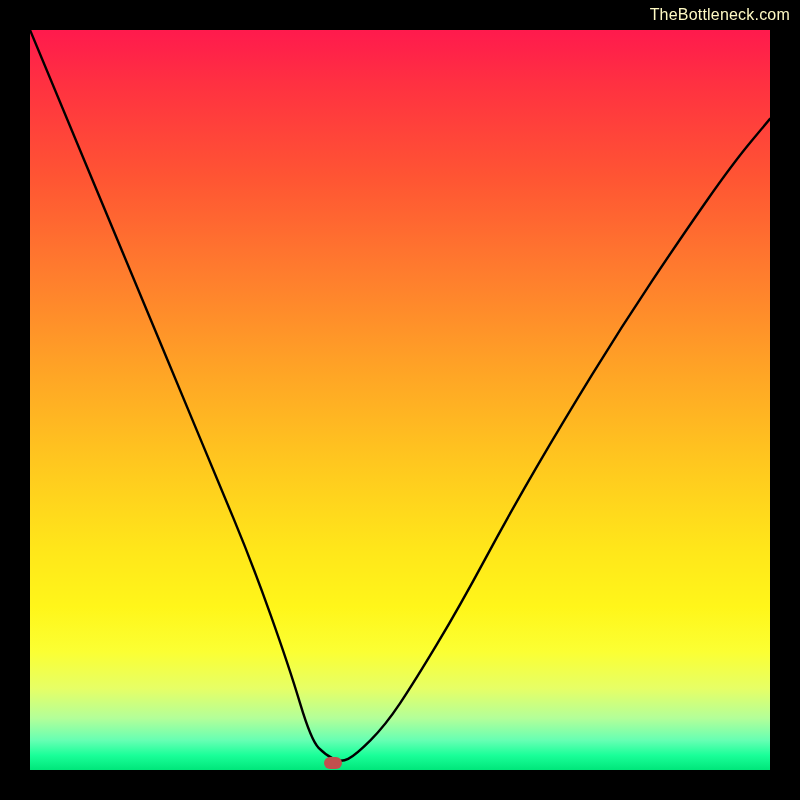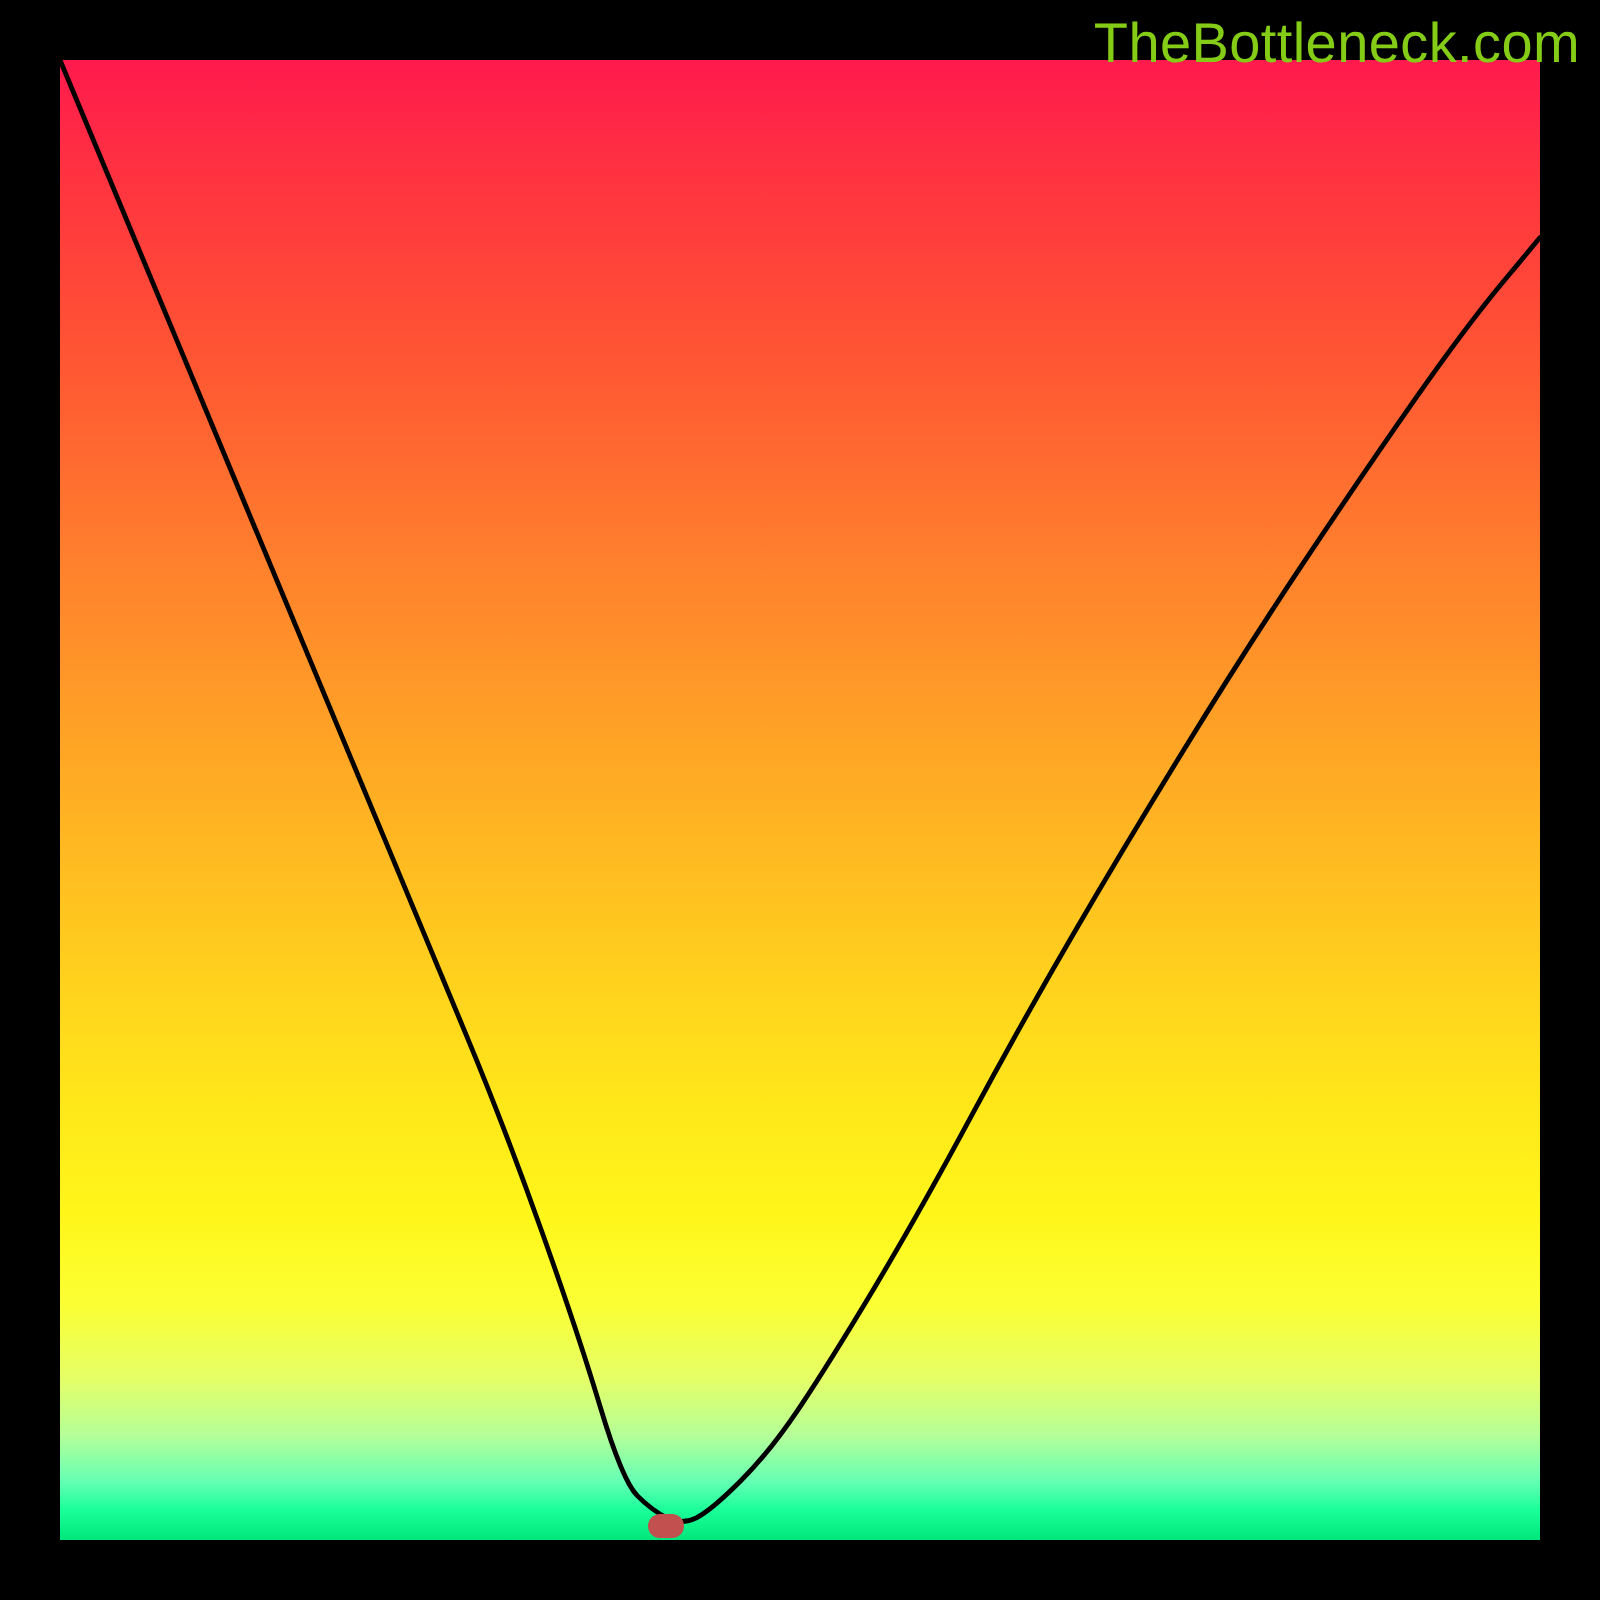--- a/index.html
+++ b/index.html
@@ -35,22 +35,22 @@
       #b3ff99 93%,
       #66ffb3 96%,
       #1aff99 98%,
       #00e67a 100%
     );
   }
   .watermark {
     position: absolute;
     top: 6px;
     right: 10px;
-    color: #84cc16;
-    font-size: 28px;
+    color: #fef9c3;
+    font-size: 16px;
     font-weight: 500;
     letter-spacing: 0.2px;
     z-index: 20;
   }
   svg.curve {
     position: absolute;
     left: 0;
     top: 0;
     width: 740px;
     height: 740px;

